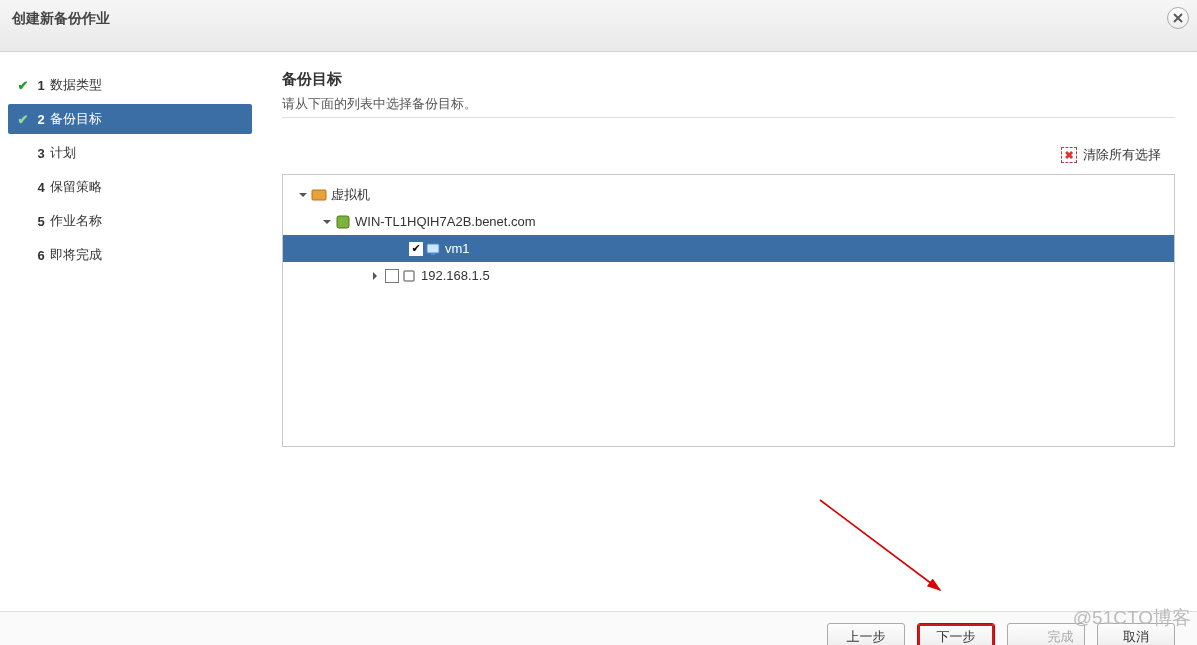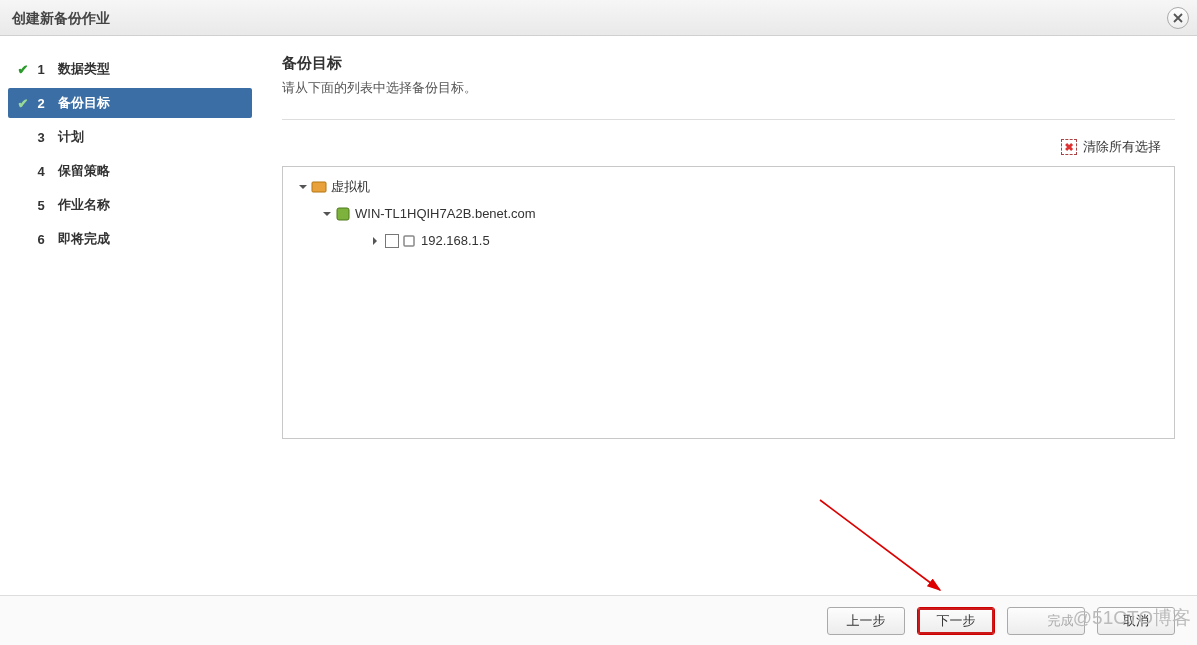--- a/index.html
+++ b/index.html
@@ -8,21 +8,21 @@
     font-family: "Microsoft YaHei", Arial, sans-serif;
     font-size: 13px;
     color: #333;
     background: #fff;
     width: 1197px;
     height: 645px;
     position: relative;
     overflow: hidden;
   }
   .titlebar {
-    height: 36px;
+    height: 52px;
     background: linear-gradient(#f6f6f6, #e9e9e9);
     border-bottom: 1px solid #d0d0d0;
     line-height: 36px;
     padding: 0 12px;
     font-size: 14px;
     font-weight: bold;
     color: #444;
     position: relative;
   }
   .close-btn {
@@ -62,44 +62,44 @@
     display: flex;
     justify-content: center;
     color: #2a9b2a;
     font-weight: bold;
   }
   .step .num {
     width: 18px;
     text-align: center;
     font-weight: bold;
   }
-  .step .lbl { margin-left: 8px; font-weight: bold; }
+  .step .lbl { margin-left: 0; font-weight: normal; }
   .step.active {
     background: #3b6ea5;
     color: #fff;
   }
   .step.active .chk { color: #98d898; }
   .main {
     flex: 1;
     padding: 18px 22px 10px 22px;
     display: flex;
     flex-direction: column;
   }
   .main h2 {
     margin: 0 0 6px 0;
     font-size: 15px;
     font-weight: bold;
     color: #333;
   }
   .desc {
     color: #555;
     font-size: 13px;
-    padding-bottom: 22px;
+    padding-bottom: 4px;
     border-bottom: 1px solid #ddd;
-    margin-bottom: 18px;
+    margin-bottom: 28px;
   }
   .clear-row {
     text-align: right;
     padding-right: 14px;
     margin-bottom: 10px;
   }
   .clear-link {
     display: inline-flex;
     align-items: center;
     gap: 6px;
@@ -276,20 +276,31 @@
         <span class="nic">
           <svg width="16" height="16">
               <rect x="2" y="2" width="12" height="12" rx="2" fill="#7db23c" stroke="#4e7a1b"></rect>
             </svg>
         </span>
         <span class="node-label">WIN-TL1HQIH7A2B.benet.com</span>
       </div>
 
 
 
+      <div class="tree-row selected">
+        <span class="ind" style="width:124px"></span>
+        <span class="cb checked"></span>
+        <span class="nic">
+          <svg width="16" height="16">
+              <rect x="2" y="3" width="12" height="9" rx="1" fill="#cfe6ff" stroke="#4b8bd0"></rect>
+              <rect x="6" y="12" width="4" height="2" fill="#4b8bd0"></rect>
+            </svg>
+        </span>
+        <span class="node-label">vm1</span>
+      </div>
 
       <div class="tree-row">
         <span class="ind" style="width:84px"></span>
         <span class="tw">
           <svg viewBox="0 0 10 10">
               <path d="M3 1 L7 5 L3 9" fill="#555"></path>
             </svg>
         </span>
         <span class="cb"></span>
         <span class="nic">

